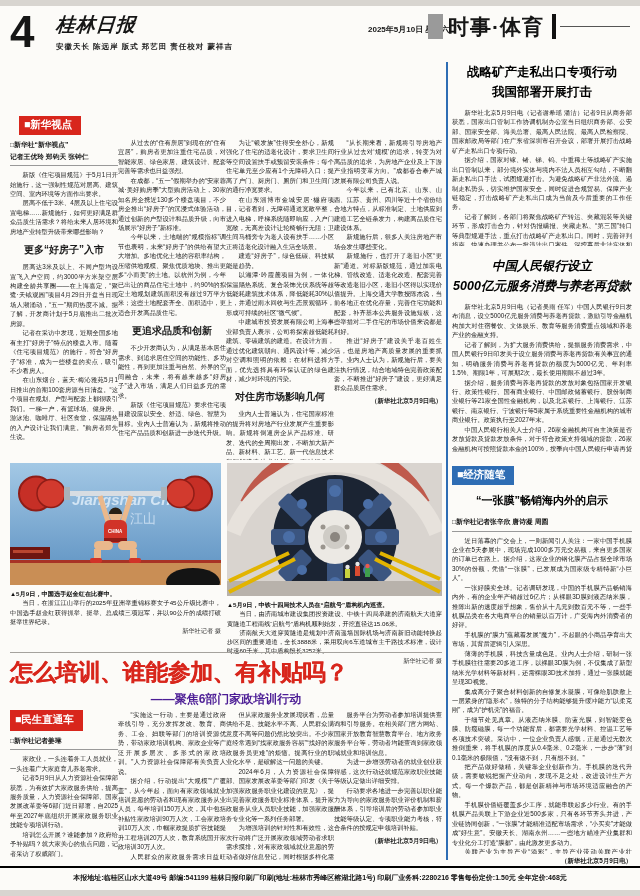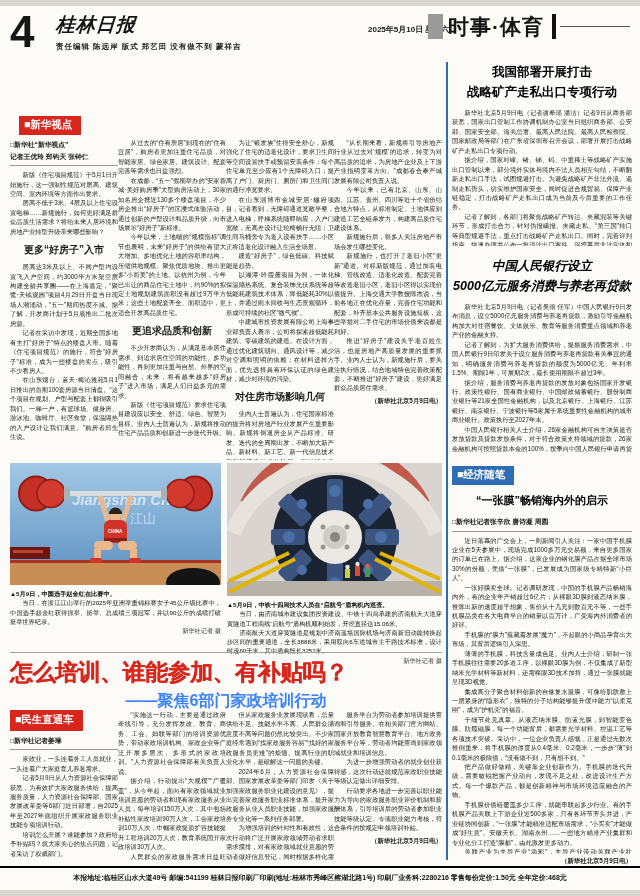--- a/index.html
+++ b/index.html
@@ -33,36 +33,36 @@
   .rt{font-size:12.5px;font-weight:900;text-align:center;line-height:1.6;color:#000;}
   .etitle{font-size:11px;font-weight:700;text-align:center;color:#000;}
   
   .cap{font-size:6.2px;line-height:1.5;text-align:justify;color:#111;}
   .cap p{margin:0;text-indent:2em;}
   .cap .caphead{font-weight:700;text-indent:0;}
   .credit{text-align:right;color:#333;text-indent:0 !important;}
   .divider{height:1px;background:#a5a29d;}
   
   .btitle{width:432px;text-align:left;font-size:23px;font-weight:900;color:#d8261c;letter-spacing:-0.5px;text-shadow:0.4px 0 0 #d8261c;}
-  .bsub{width:432px;text-align:center;font-size:16px;font-weight:800;color:#3b82f6;}
+  .bsub{width:432px;text-align:center;font-size:12px;font-weight:800;color:#4c1d95;}
   .footer{width:640px;text-align:center;font-size:7px;font-weight:700;color:#111;}
   .footline{height:2px;background:#000;}
   svg{display:block;}
 </style>
 </head>
 <body>
 
 <div class="page">
   <div class="edge" style="top:0;height:6px;"></div>
   <div class="edge" style="top:890px;height:6px;"></div>
 
   <div class="abs" style="top:8px;left:10px;width:620px;height:52px;">
     <div class="abs pagenum" style="left:0;top:2px;">4</div>
     <div class="abs masthead" style="left:46px;top:4px;">桂林日报</div>
-    <div class="abs editors" style="left:46px;top:34px;">责任编辑 陈远岸  版式 郑艺田  没有做不到 蒙祥吉</div>
+    <div class="abs editors" style="left:46px;top:34px;">安徽天长 陈远岸  版式 郑艺田  责任校对 蒙祥吉</div>
     <div class="abs hdate" style="left:358px;top:16px;">2025年5月10日 星期六</div>
     <div class="abs graybox" style="left:418px;top:6px;"></div>
     <div class="abs secttitle" style="left:438px;top:5px;">时事·体育</div>
     <div class="abs vbar" style="left:542px;top:6px;"></div>
     <div class="abs hline" style="left:550px;top:18px;width:70px;"></div>
   </div>
 
 
   <div class="abs" style="top:114px;left:10px;padding-left:9px;">
     <span class="boxlabel redbg">■新华视点</span>
@@ -266,22 +266,22 @@
           <p class="bp">行动要求各地进一步完善以职业能力为导向的家政服务职业评价机制和薪酬体系，引导培训后的劳动者参加职业技能等级认定、专项职业能力考核，符合条件的按规定申领培训补贴。</p>
         </div>
       <div class="dl">（新华社北京5月9日电）</div>
     </div>
   </div>
 
   <div class="abs vrule" style="top:62px;left:446px;height:798px;"></div>
 
   <div class="abs" style="top:62px;left:452px;width:180px;height:800px;">
     <div class="rt">
+      <div>战略矿产走私出口专项行动</div>
       <div>我国部署开展打击</div>
-      <div>战略矿产走私出口专项行动</div>
     </div>
     <div class="smalltext clip" style="margin-top:6px;max-height:138px;">
         <p class="bp">新华社北京5月9日电（记者谢希瑶 潘洁）记者9日从商务部获悉，国家出口管制工作协调机制办公室当日组织商务部、公安部、国家安全部、海关总署、最高人民法院、最高人民检察院、国家邮政局等部门在广东省深圳市召开会议，部署开展打击战略矿产走私出口专项行动。</p>
         <p class="bp">据介绍，国家对镓、锗、锑、钨、中重稀土等战略矿产实施出口管制以来，部分境外实体与境内不法人员相互勾结，不断翻新走私出口手法，试图规避打击。为避免战略矿产非法外流、遏制走私势头，切实维护国家安全，同时促进合规贸易、保障产业链稳定，打击战略矿产走私出口成为当前及今后重要的工作任务。</p>
         <p class="bp">记者了解到，各部门将聚焦战略矿产转运、夹藏混装等关键环节，形成打击合力，针对伪报瞒报、夹藏走私、“第三国”转口等典型规避手法，重点打击战略矿产走私出口。同时，完善评判指南，快速办理并公布一批违法出口案件，深挖幕后非法实体和走私网络，对不法分子形成有力震慑。</p>
       </div>
 
     <div class="rt" style="margin-top:10px;font-style:italic;">
       <div>中国人民银行设立</div>
       <div>5000亿元服务消费与养老再贷款</div>

